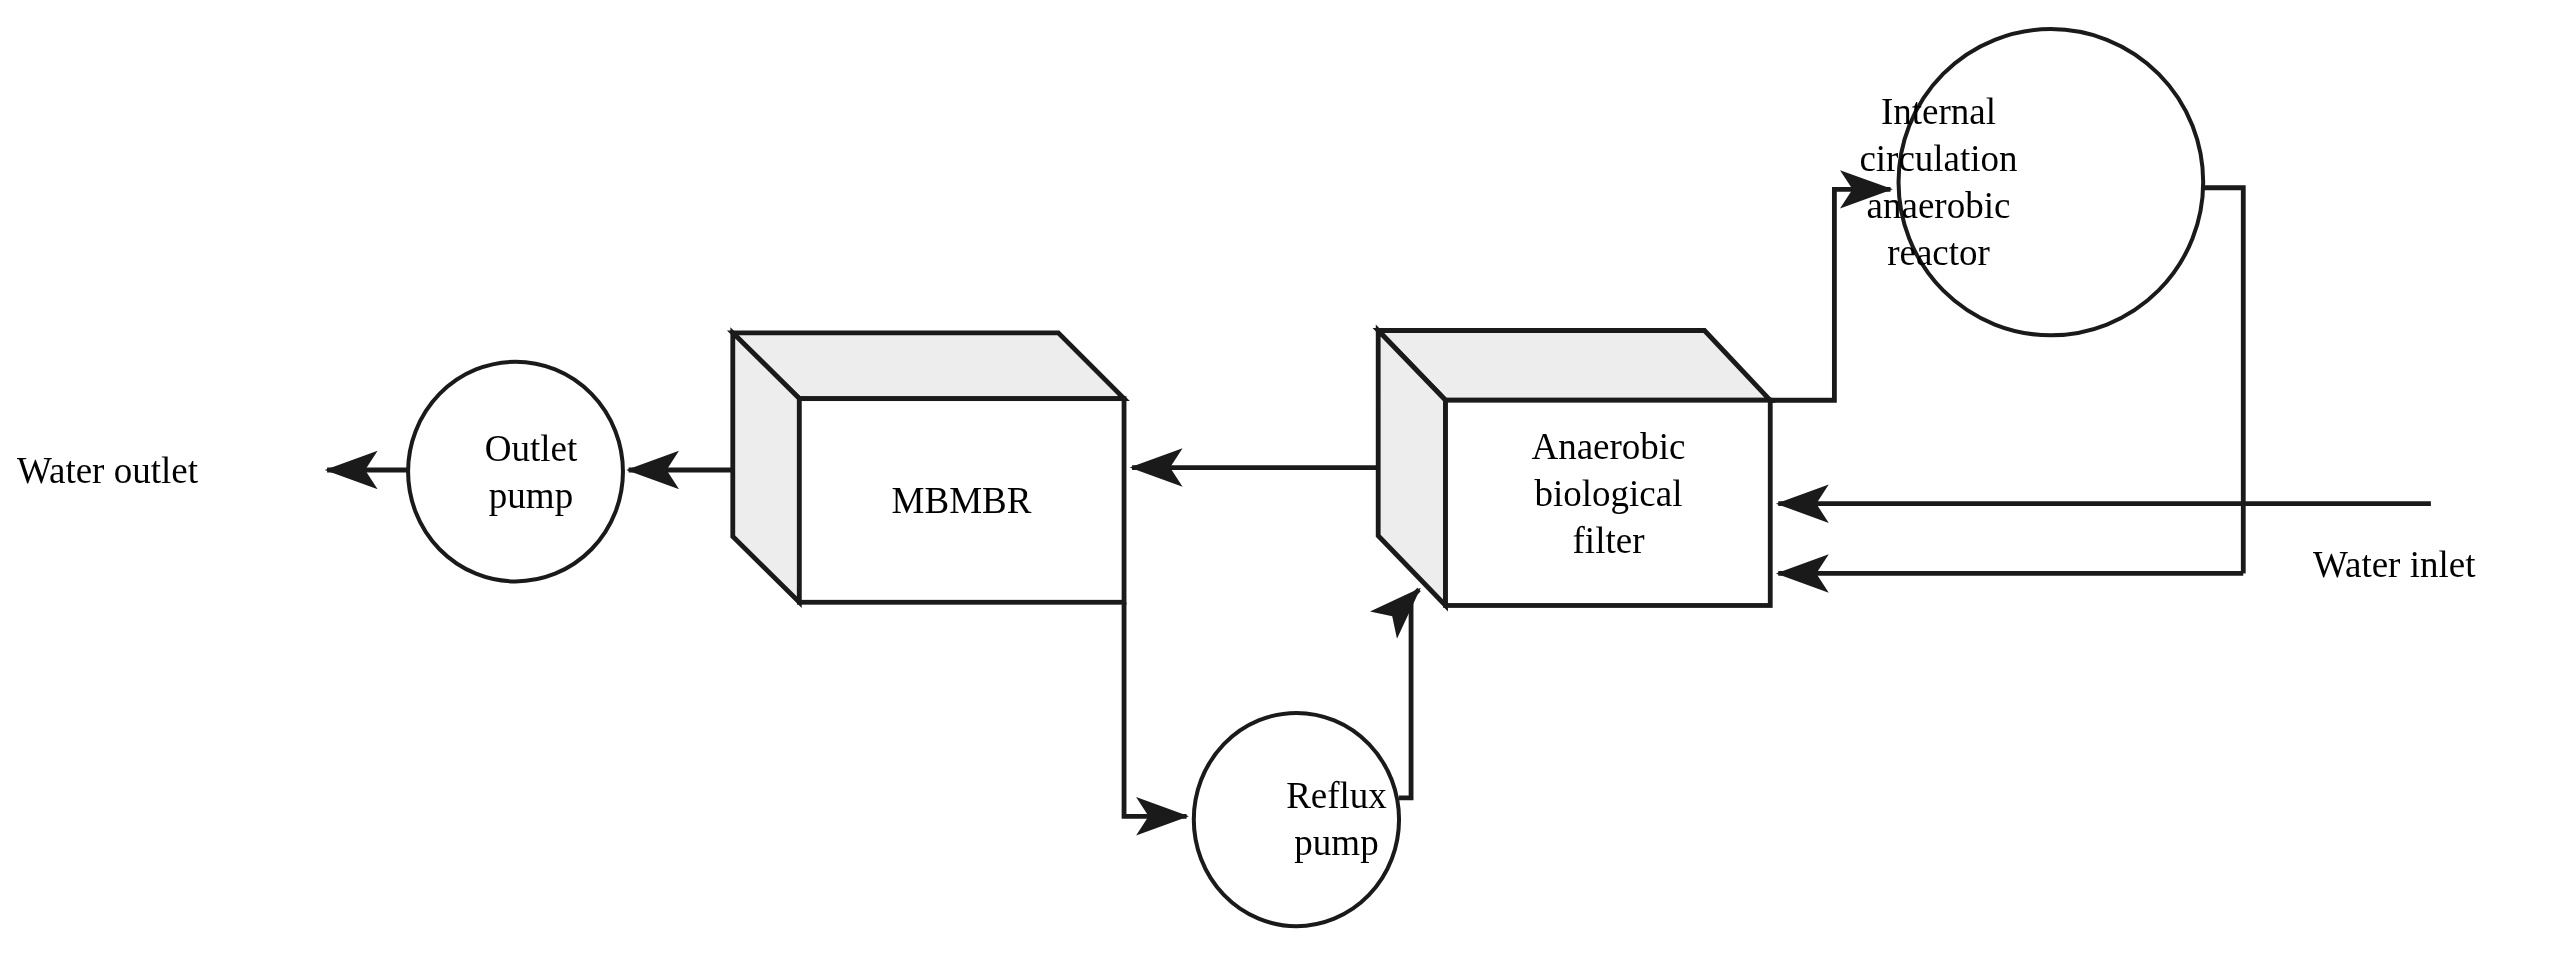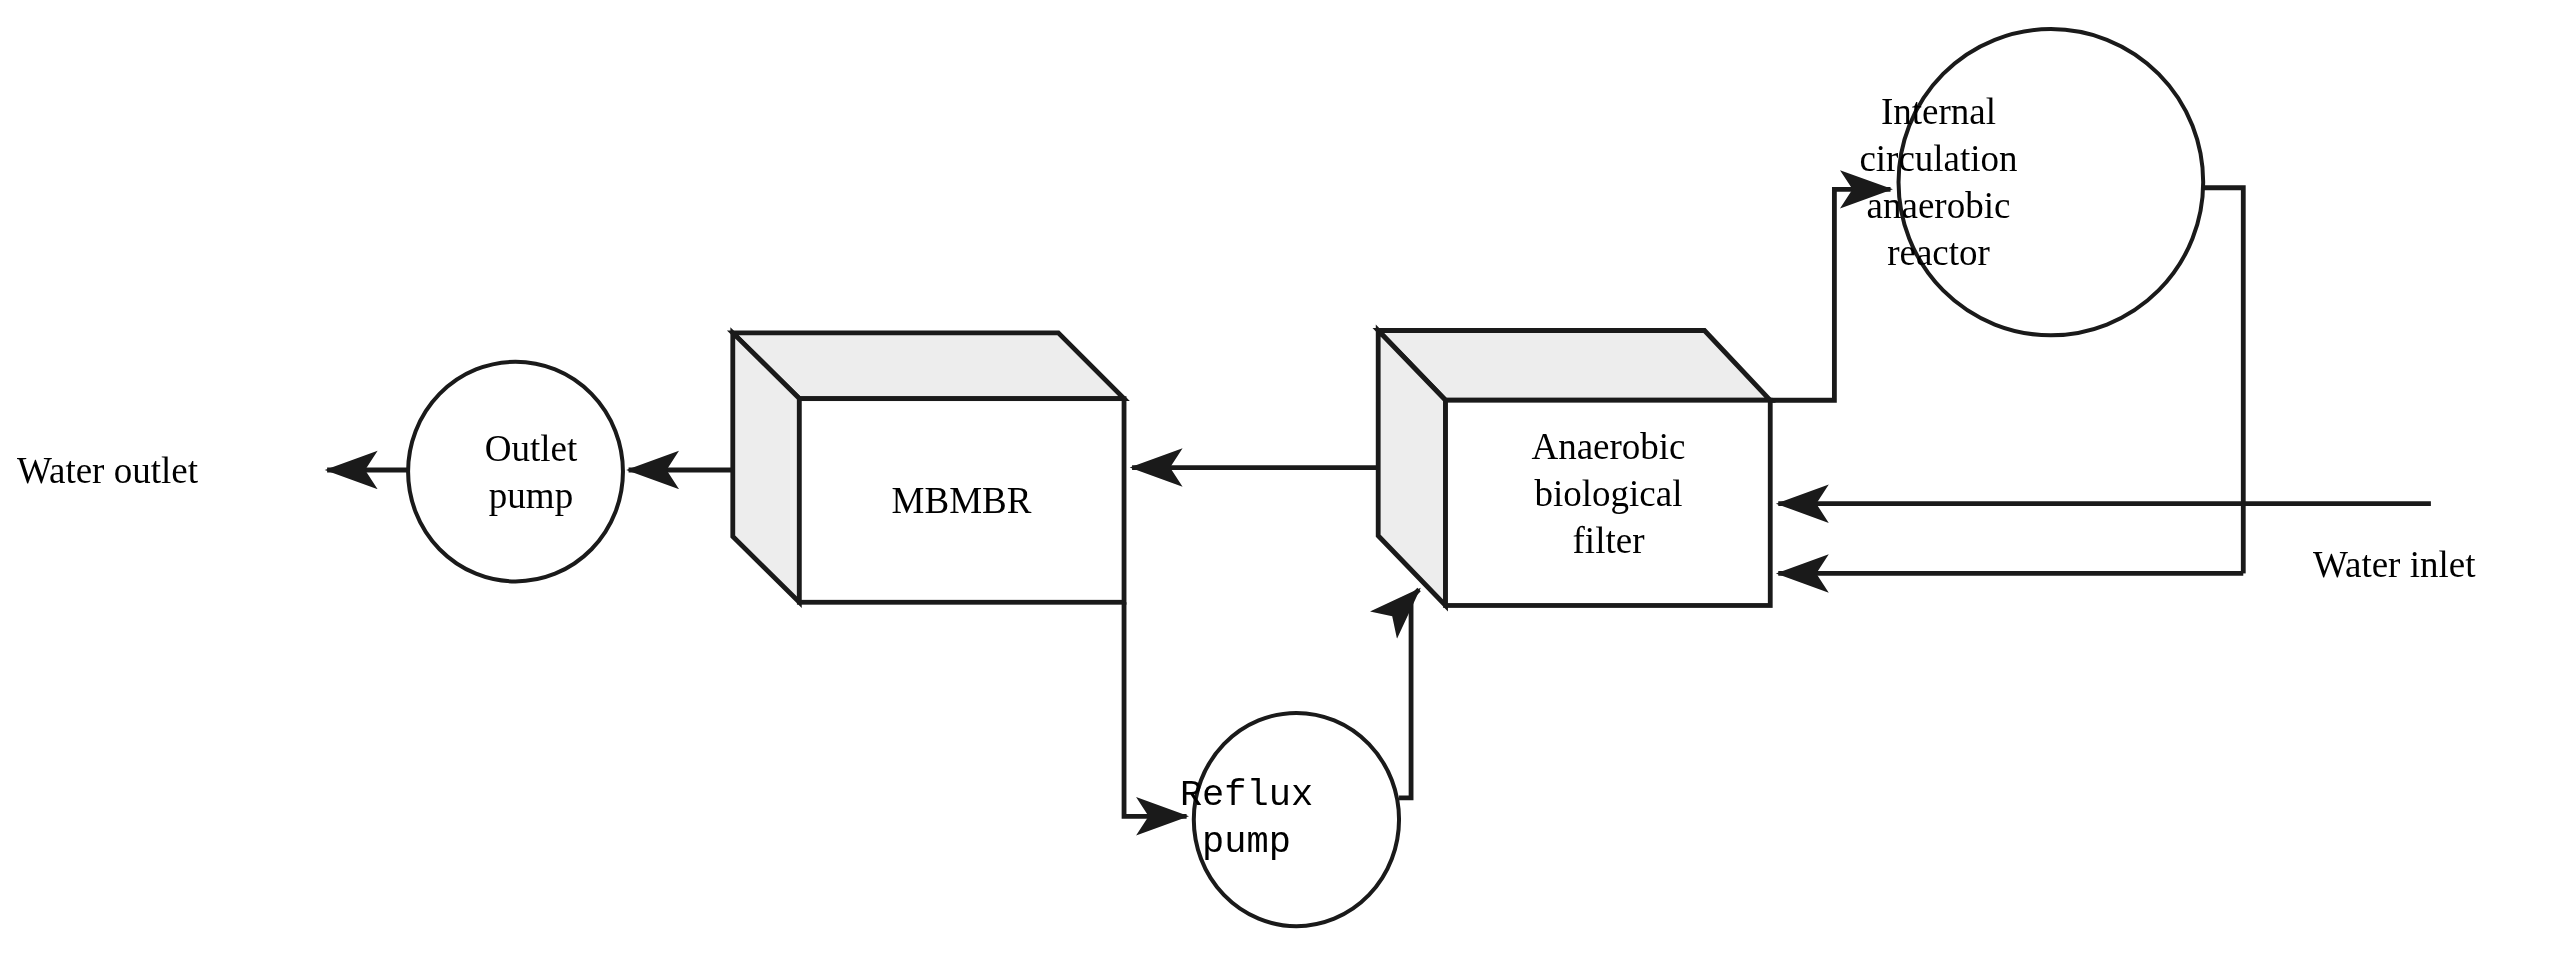--- a/index.html
+++ b/index.html
@@ -103,21 +103,21 @@
 
   <div class="node-text" style="left:1446px; top:423px; width:325px;">Anaerobic
 biological
 filter</div>
 
   <div class="node-text" style="left:1786px; top:88px; width:305px;">Internal
 circulation
 anaerobic
 reactor</div>
 
-  <div class="node-text" style="left:1144px; top:772px; width:205px;font-family:Liberation Mono, monospace;">Reflux
+  <div class="node-text" style="left:1234px; top:772px; width:205px;">Reflux
 pump</div>
 
   <div class="edge-label" style="left:17px; top:449px;">Water outlet</div>
 
   <div class="edge-label" style="left:2313px; top:503px;margin-top:40px;">Water inlet</div>
 
 </div>
 
 
 </body></html>

